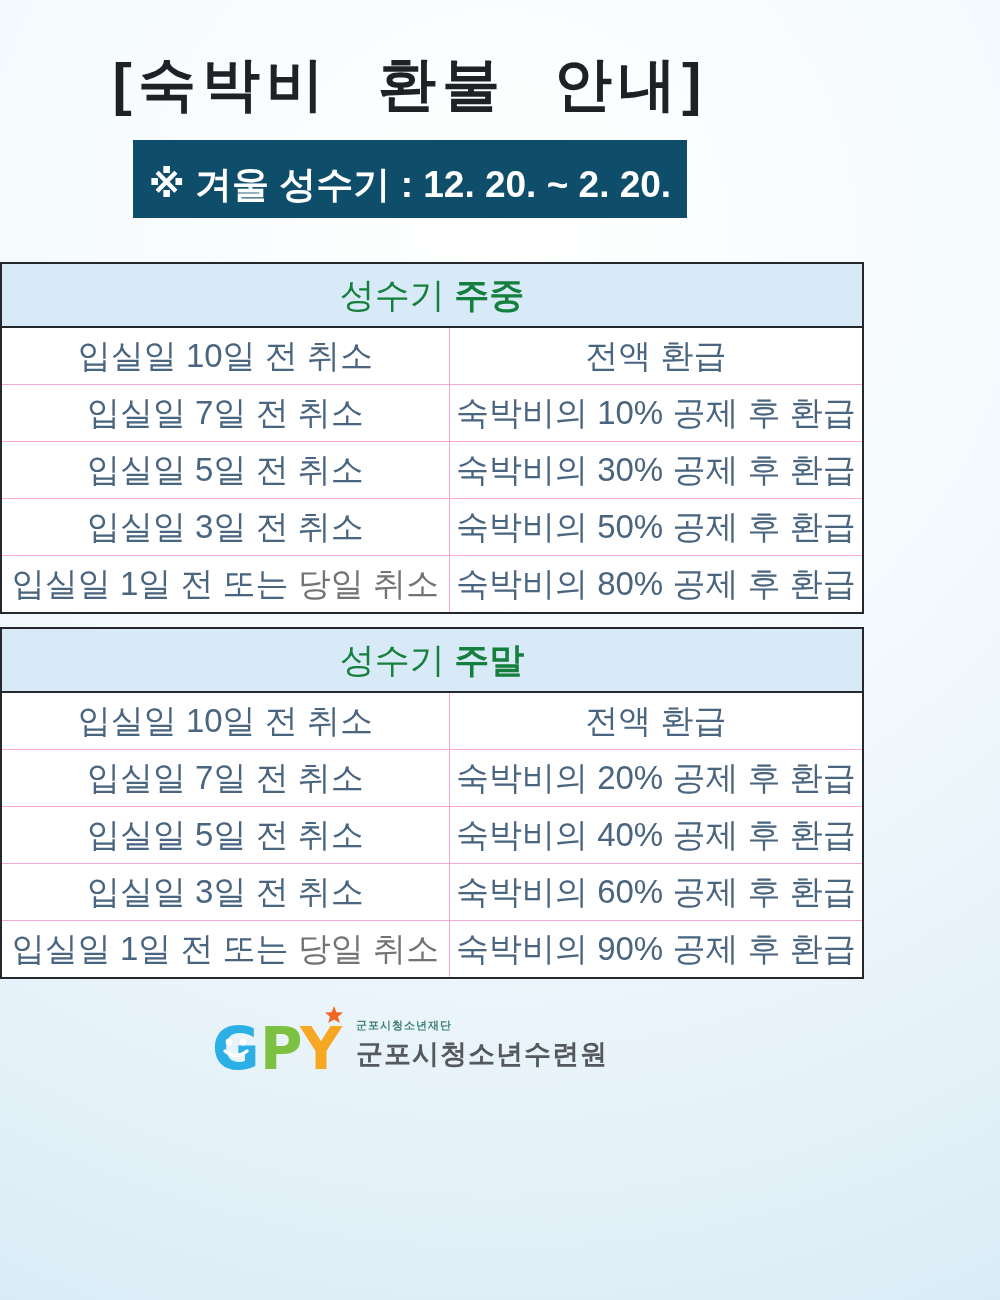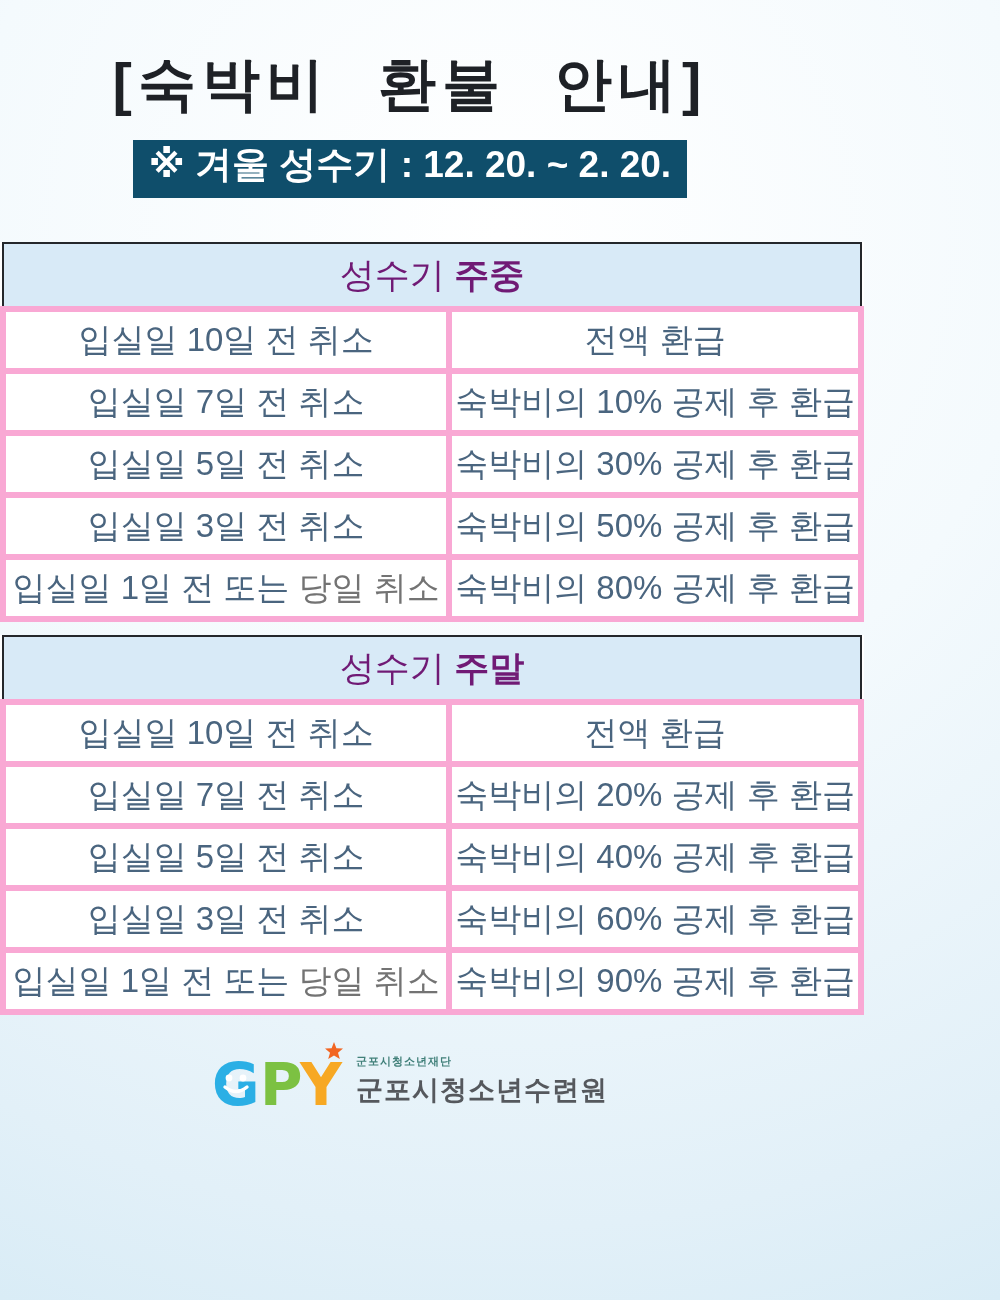--- a/index.html
+++ b/index.html
@@ -33,46 +33,46 @@
     color: #20242a;
   }
 
   .note-wrap { text-align: center; margin-top: 16px; }
   .season-note {
     display: inline-block;
     background: #0f4e6b;
     color: #ffffff;
     font-size: 37px;
     font-weight: 700;
-    padding: 0 16px 8px 16px;
+    padding: 20px 16px 8px 16px;
   }
 
   table.refund-table {
     width: 864px;
     margin: 44px auto 0 auto;
     border-collapse: collapse;
     table-layout: fixed;
     background: #ffffff;
     border: 2px solid #24272b;
   }
   table.refund-table + table.refund-table { margin-top: 13px; }
   .refund-table th {
     background: #d8eaf7;
-    color: #701a75;
+    color: #15803d;
     font-size: 35px;
     font-weight: 400;
     height: 60px;
     border: 1px solid #24272b;
     border-bottom: 2px solid #24272b;
     text-align: center;
   }
   .refund-table th b { font-weight: 800; }
   .refund-table td {
     height: 54px;
-    border: 6px solid #f9a8d4;
+    border: 1px solid #f9a8d4;
     text-align: center;
     font-size: 33px;
     color: #4a657f;
     font-weight: 400;
   }
   .refund-table col.c1 { width: 52%; }
   .refund-table col.c2 { width: 48%; }
   .cbold { font-weight: 400; color: #737373; }
 
   .footer {

